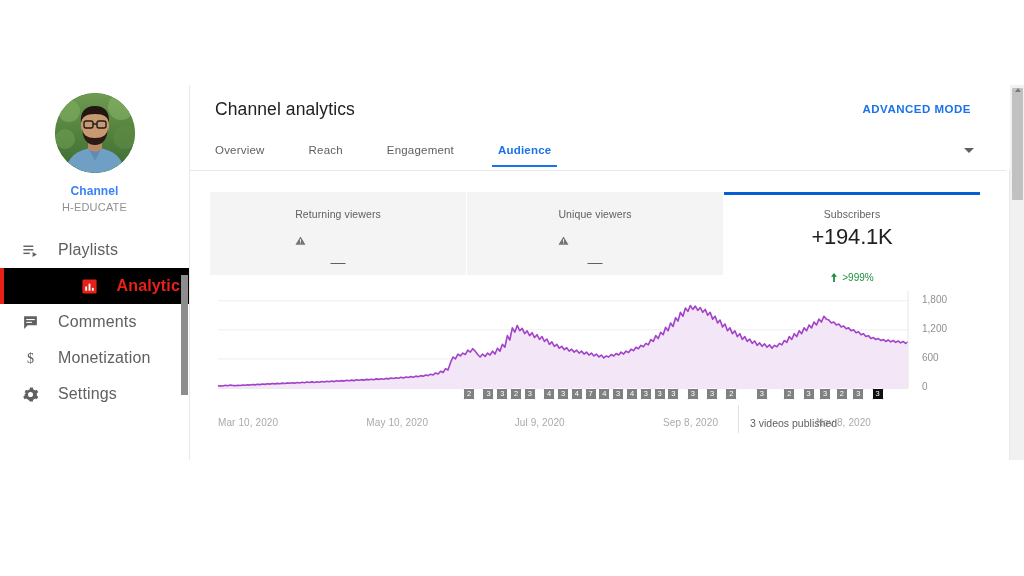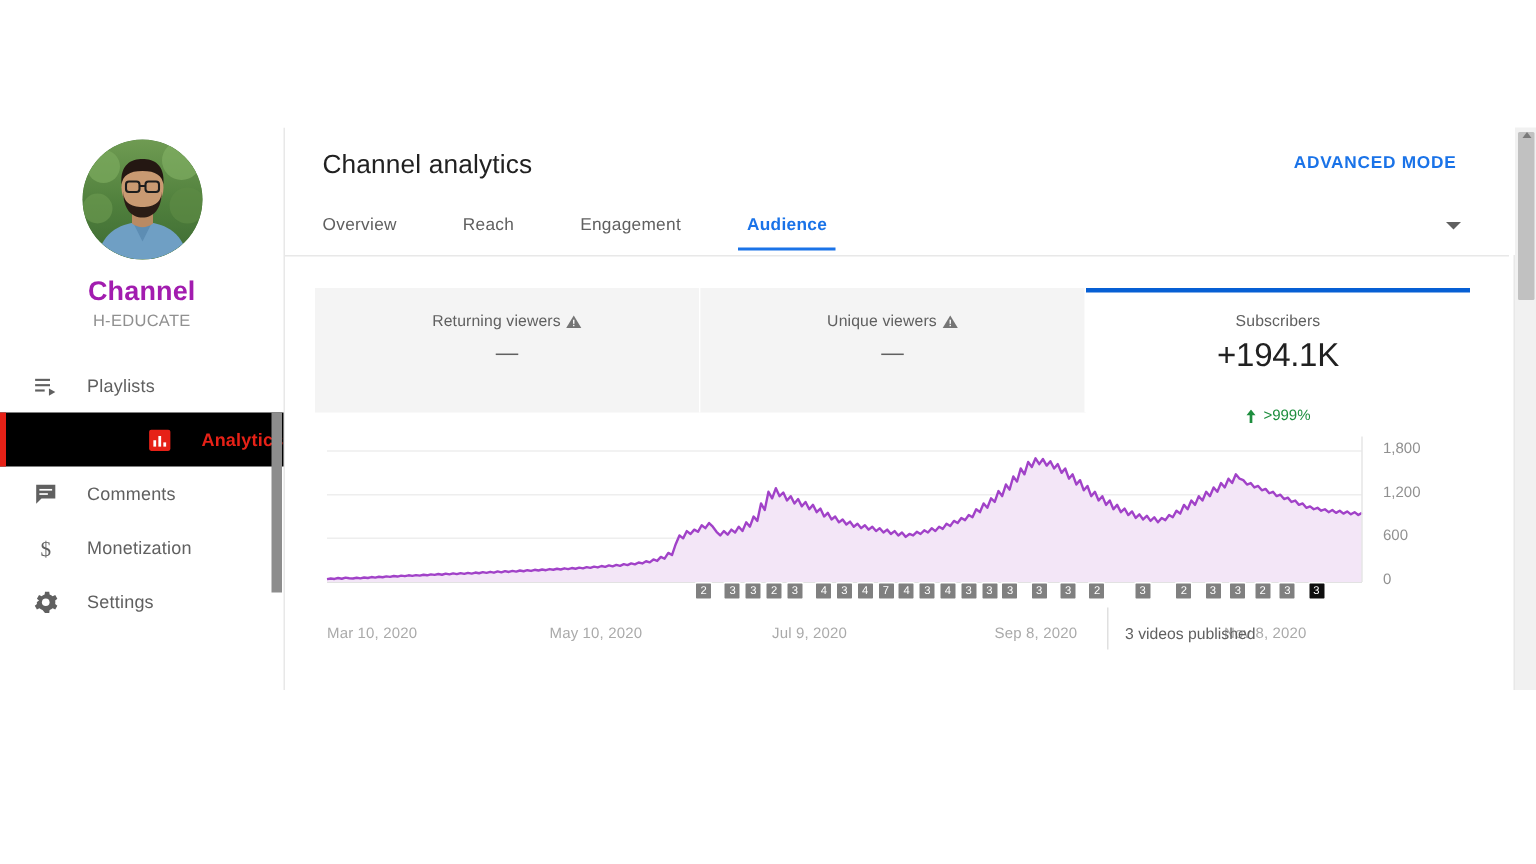--- a/index.html
+++ b/index.html
@@ -36,39 +36,39 @@
     display: flex; flex-direction: column; align-items: center;
   }
   .avatar {
     width: 80px; height: 80px; border-radius: 50%;
     overflow: hidden; position: relative;
     background: #4a7a3a;
   }
   .avatar svg { display: block; }
   .channel-label {
     margin-top: 11px;
-    font-size: 18px; font-weight: bold; color: #a21caf;
+    font-size: 12px; font-weight: bold; color: #3b82f6;
     letter-spacing: .1px;
   }
   .channel-name {
     margin-top: 3px;
     font-size: 11px; color: #909090;
     letter-spacing: .2px;
   }
   .nav { margin-top: 19px; }
   .nav-item {
     position: relative;
     height: 36px;
     display: flex; align-items: center;
     padding-left: 21px;
     cursor: pointer;
   }
   .nav-item .nav-label {
     margin-left: 18px;
-    font-size: 12px;
+    font-size: 16px;
     color: #606060;
     letter-spacing: .15px;
   }
   .nav-item .nav-icon {
     width: 19px; height: 19px;
     display: flex; align-items: center; justify-content: center;
     color: #606060;
   }
   .nav-item.active { background: #000000; justify-content: flex-end; }
   .nav-item.active::before {
@@ -162,22 +162,23 @@
     cursor: pointer;
   }
   .card:last-child { border-right: none; }
   .card.selected {
     background: #ffffff;
     border-top: 3px solid #065fd4;
     padding-top: 13px;
   }
   .card-label {
     font-size: 10.5px; color: #606060;
-    display: flex; align-items: flex-end; gap: 3px;
+    display: flex; align-items: flex-start; gap: 15px;
     letter-spacing: .1px;
+    flex-direction: column;
   }
   .card-value {
     margin-top: 8px;
     font-size: 12px; color: #606060;
   }
   .card.selected .card-value {
     font-size: 22px; color: #212121; margin-top: 4px;
     letter-spacing: -.2px;
   }
   .card-delta {

